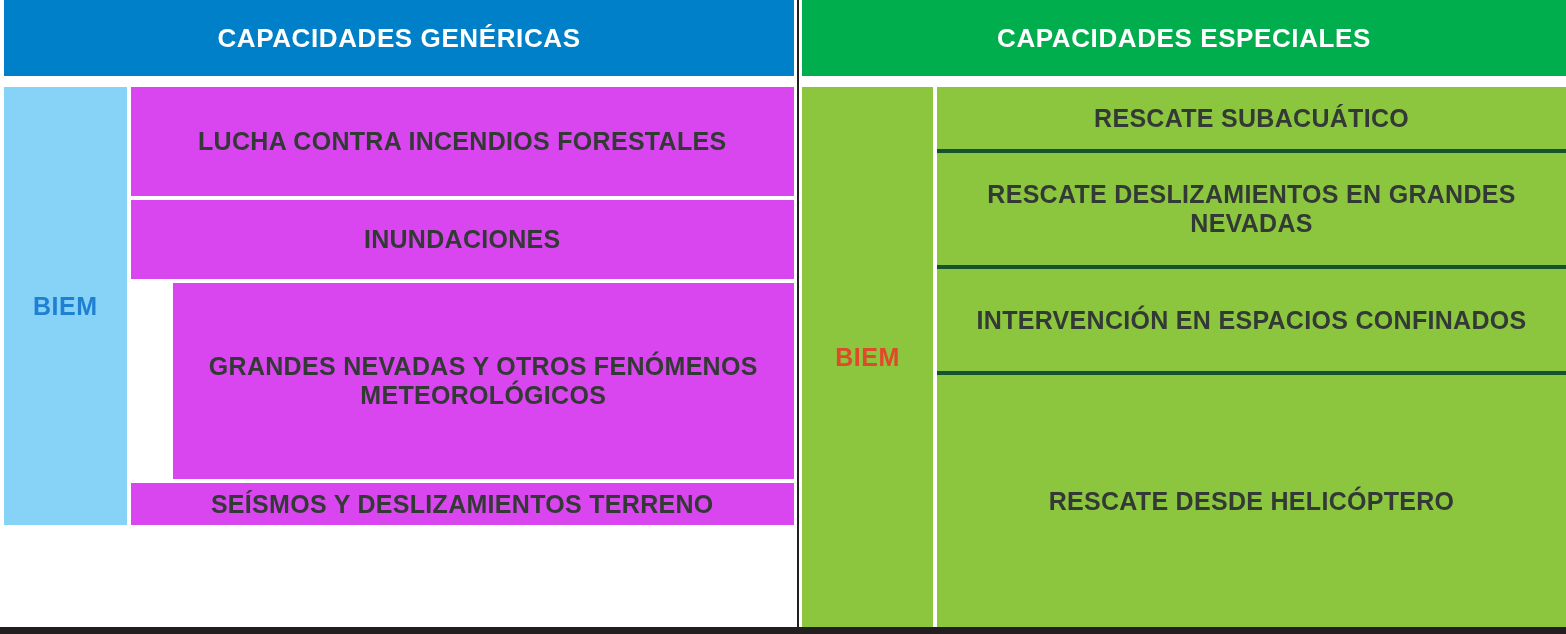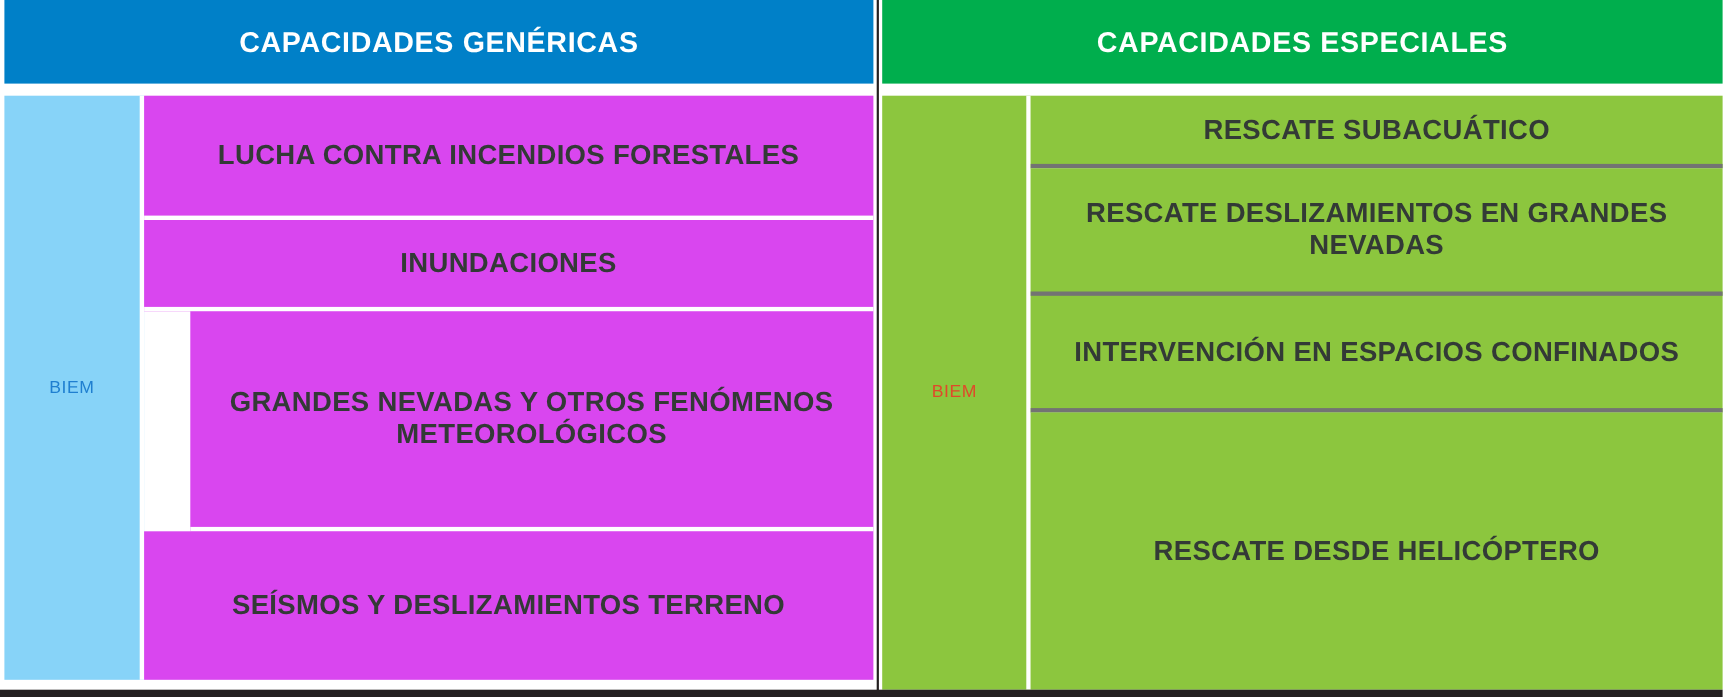--- a/index.html
+++ b/index.html
@@ -59,22 +59,22 @@
     display: flex;
     flex-direction: row;
     margin-top: 11px;
   }
 
   .biem-col {
     box-sizing: border-box;
     display: flex;
     align-items: center;
     justify-content: center;
-    font-weight: normal;
-    font-size: 16px;
+    font-weight: bold;
+    font-size: 25px;
     letter-spacing: 0.5px;
   }
 
   .rows-col {
     box-sizing: border-box;
     flex: 1 1 auto;
     display: flex;
     flex-direction: column;
   }
 
@@ -93,21 +93,21 @@
   }
   .cap-row-text {
     display: block;
     width: 100%;
   }
 
   
   #panel-generic {
     left: 4px;
     width: 790px;
-    height: 618px;
+    height: 525px;
   }
   #panel-generic .panel-header {
     background: #0080c8;
   }
   #panel-generic .panel-body .biem-col {
     width: 165px;
     background: #87d3f8;
     color: #1f7fd0;
     border-right: 4px solid #ffffff;
   }
@@ -144,21 +144,21 @@
     background: #00ae4d;
   }
   #panel-special .panel-body .biem-col {
     width: 147px;
     background: #8cc63e;
     color: #e0492a;
     border-right: 4px solid #ffffff;
   }
   #panel-special .cap-row {
     background: #8cc63e;
-    border-bottom: 4px solid #737373;
+    border-bottom: 4px solid #14532d;
   }
   #panel-special .cap-row:last-child {
     border-bottom: none;
   }
   #panel-special .cap-row.r0 { flex: 0 0 66px; }
   #panel-special .cap-row.r1 { flex: 0 0 116px; }
   #panel-special .cap-row.r2 { flex: 0 0 116px; }
   #panel-special .cap-row.r3 { flex: 0 0 106px; }
   #panel-special .cap-row.r4 { flex: 1 1 auto; }
 </style>

